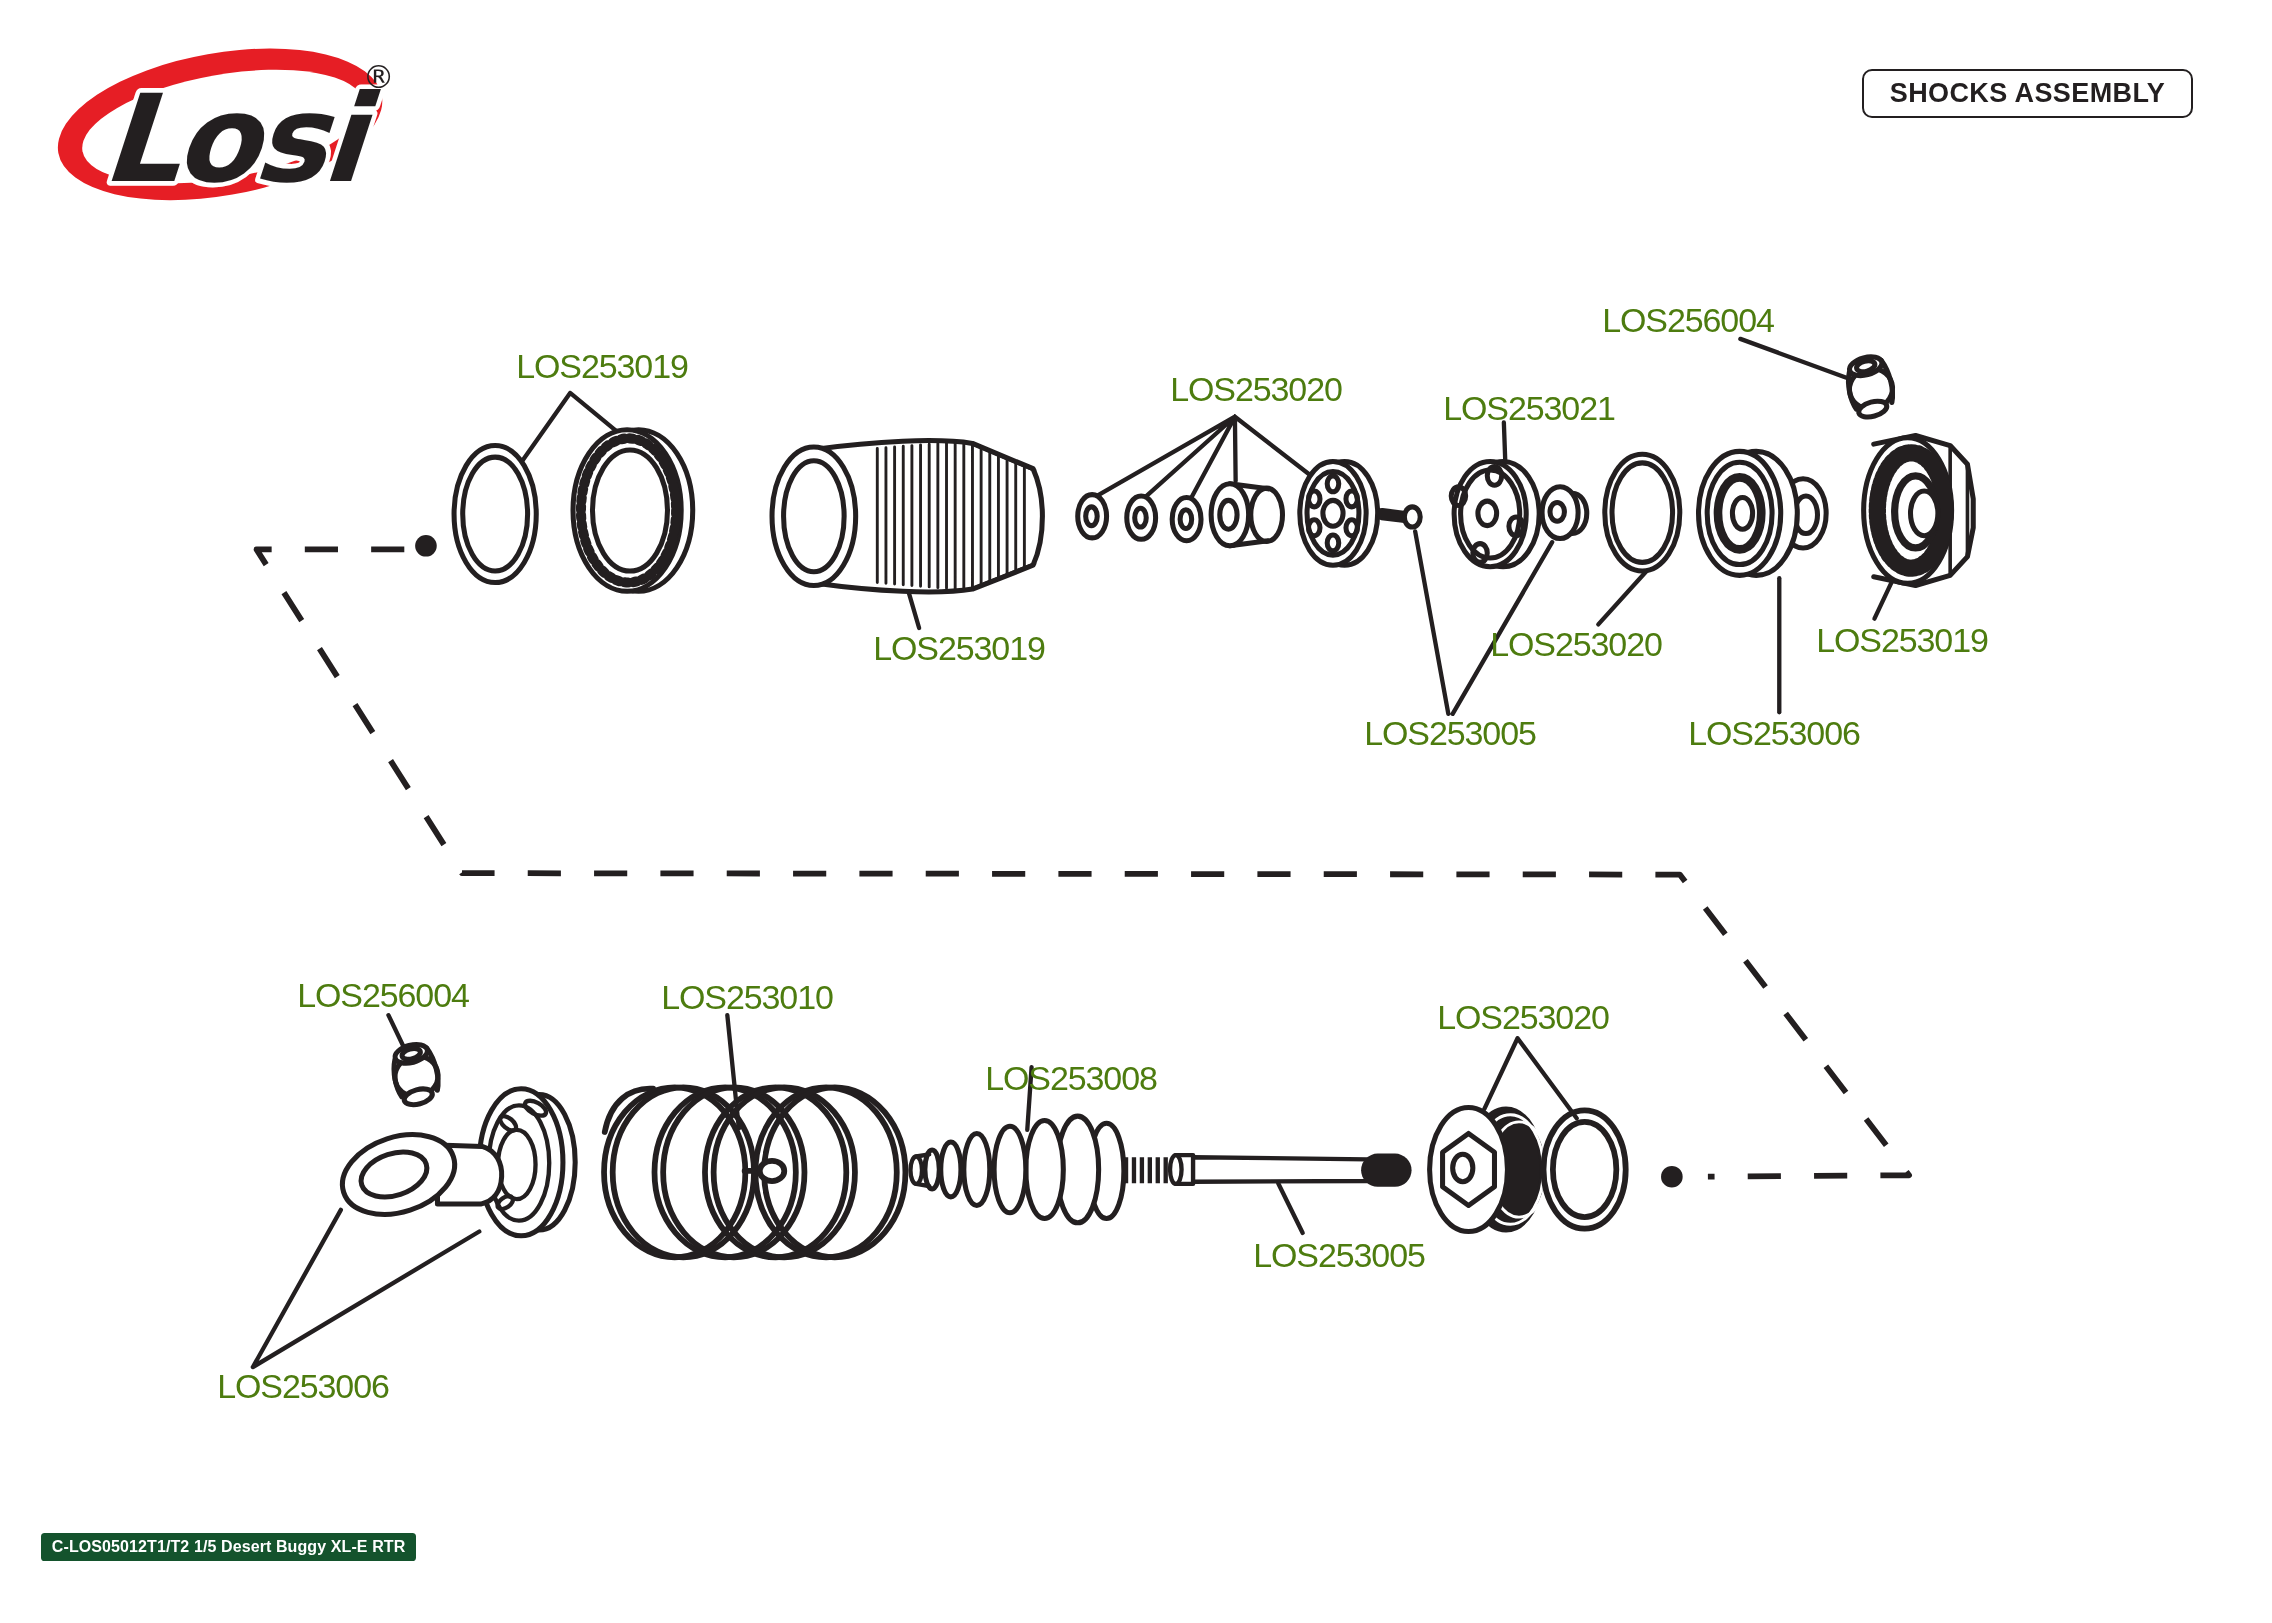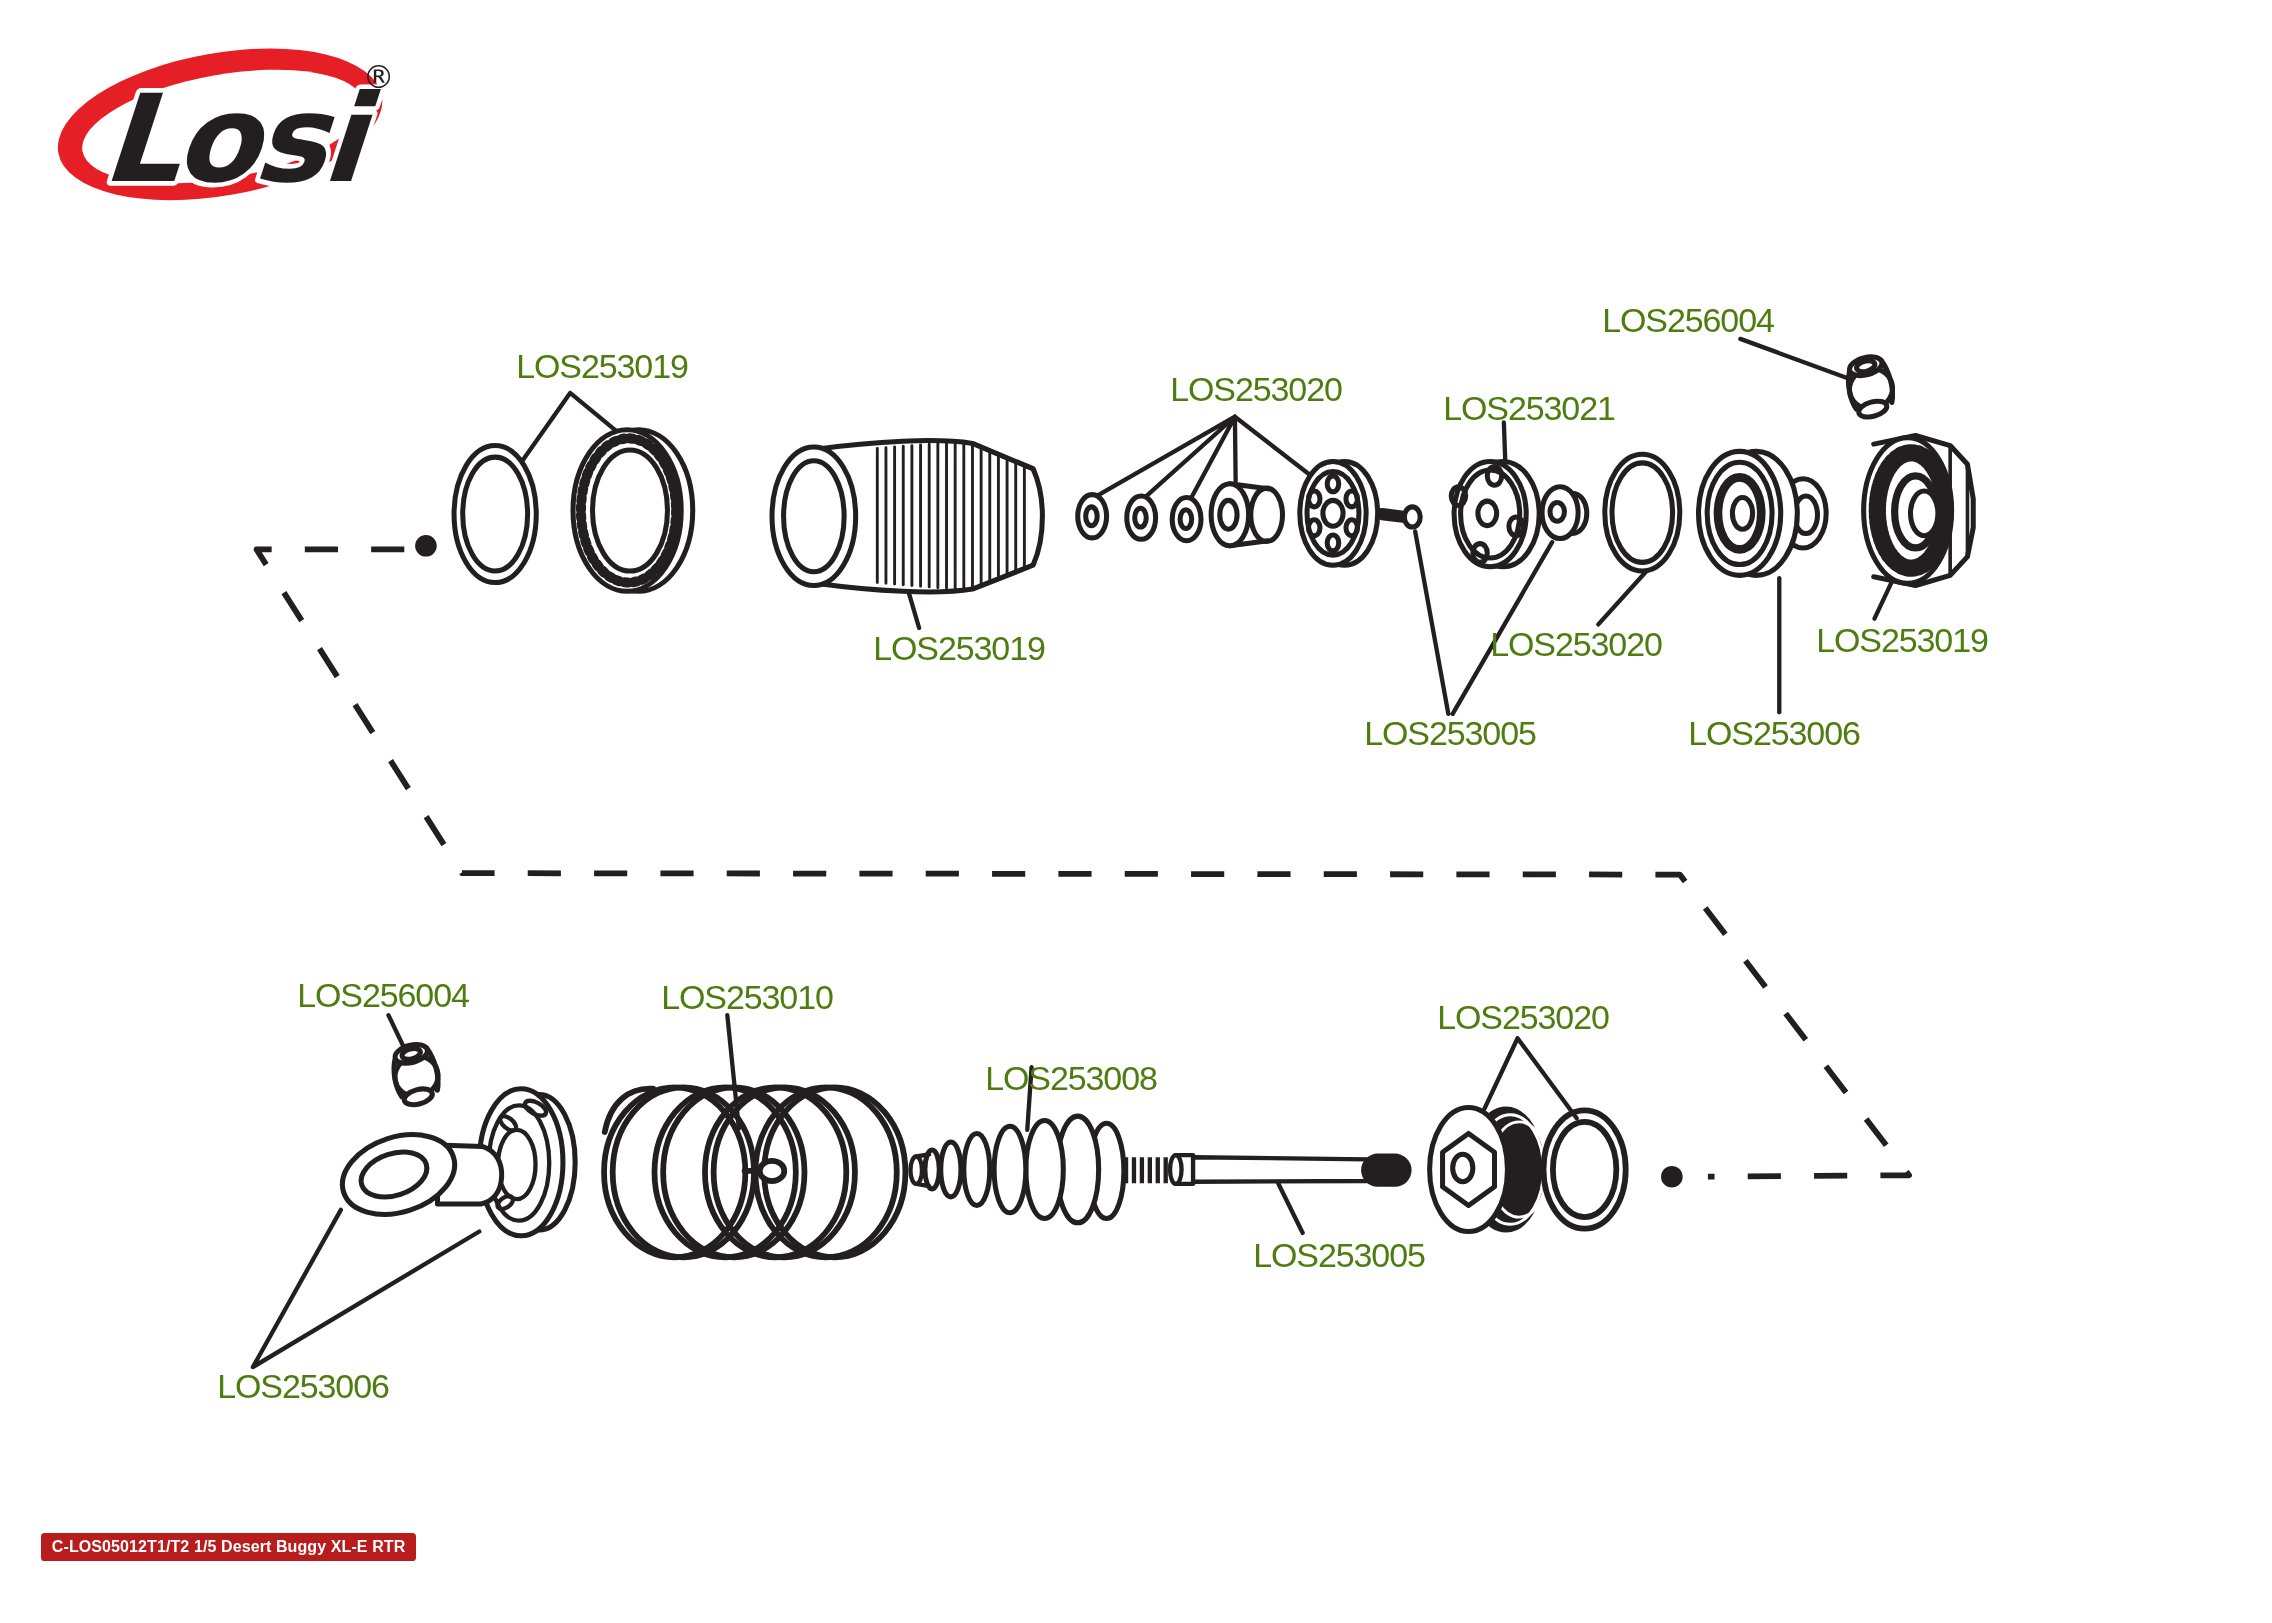--- a/index.html
+++ b/index.html
@@ -7,21 +7,21 @@
        font-family:"Liberation Sans",sans-serif;color:#231f20;}
   .stage{position:absolute;inset:0;}
   svg.art{position:absolute;left:0;top:0;}
   .plabel{position:absolute;transform:translate(-50%,-50%);
           font-size:34px;font-weight:400;letter-spacing:-1.1px;
           color:#4d7c0f;white-space:nowrap;}
   .title-box{position:absolute;left:1862px;top:69px;width:327px;height:45px;
              border:2.9px solid #231f20;border-radius:10px;background:#fff;
              display:flex;align-items:center;justify-content:center;
              font-weight:bold;font-size:27px;letter-spacing:0.4px;}
-  .footer-badge{position:absolute;left:41px;top:1533px;background:#b91c1c;
+  .footer-badge{position:absolute;left:41px;top:1533px;background:#14532d;
                 color:#fff;font-weight:bold;font-size:16px;line-height:16px;
                 padding:5.8px 10.8px 6.5px;border-radius:3.6px;letter-spacing:0.1px;
                 white-space:nowrap;}
   .logo{position:absolute;left:40px;top:32px;width:389px;height:184px;}
 </style>
 </head>
 <body>
 
 <div class="stage">
 
@@ -238,20 +238,23 @@
 
   <svg class="logo" viewBox="0 0 540 255">
     <g>
       <ellipse cx="250" cy="128" rx="228" ry="99" fill="#e61e25" transform="rotate(-10 250 128)"></ellipse>
       <ellipse cx="254" cy="131" rx="198" ry="72" fill="#fff" transform="rotate(-10 254 131)"></ellipse>
     </g>
     <text transform="translate(84,206) skewX(-18)" font-family="DejaVu Sans, sans-serif" font-size="168" font-weight="bold" letter-spacing="-6" fill="#231f20" stroke="#ffffff" stroke-width="13" paint-order="stroke" stroke-linejoin="round">Losi</text>
     <text x="448" y="78" font-size="44" fill="#231f20" font-family="DejaVu Sans, sans-serif">®</text>
   </svg>
 
+  <div class="title-box">
+    <span>SHOCKS ASSEMBLY</span>
+  </div>
 
   <div class="plabel" style="left:602px;top:366px">LOS253019</div>
   <div class="plabel" style="left:959px;top:648px">LOS253019</div>
   <div class="plabel" style="left:1256px;top:389px">LOS253020</div>
   <div class="plabel" style="left:1529px;top:408px">LOS253021</div>
   <div class="plabel" style="left:1688px;top:320px">LOS256004</div>
   <div class="plabel" style="left:1576px;top:644px">LOS253020</div>
   <div class="plabel" style="left:1902px;top:640px">LOS253019</div>
   <div class="plabel" style="left:1450px;top:733px">LOS253005</div>
   <div class="plabel" style="left:1774px;top:733px">LOS253006</div>

